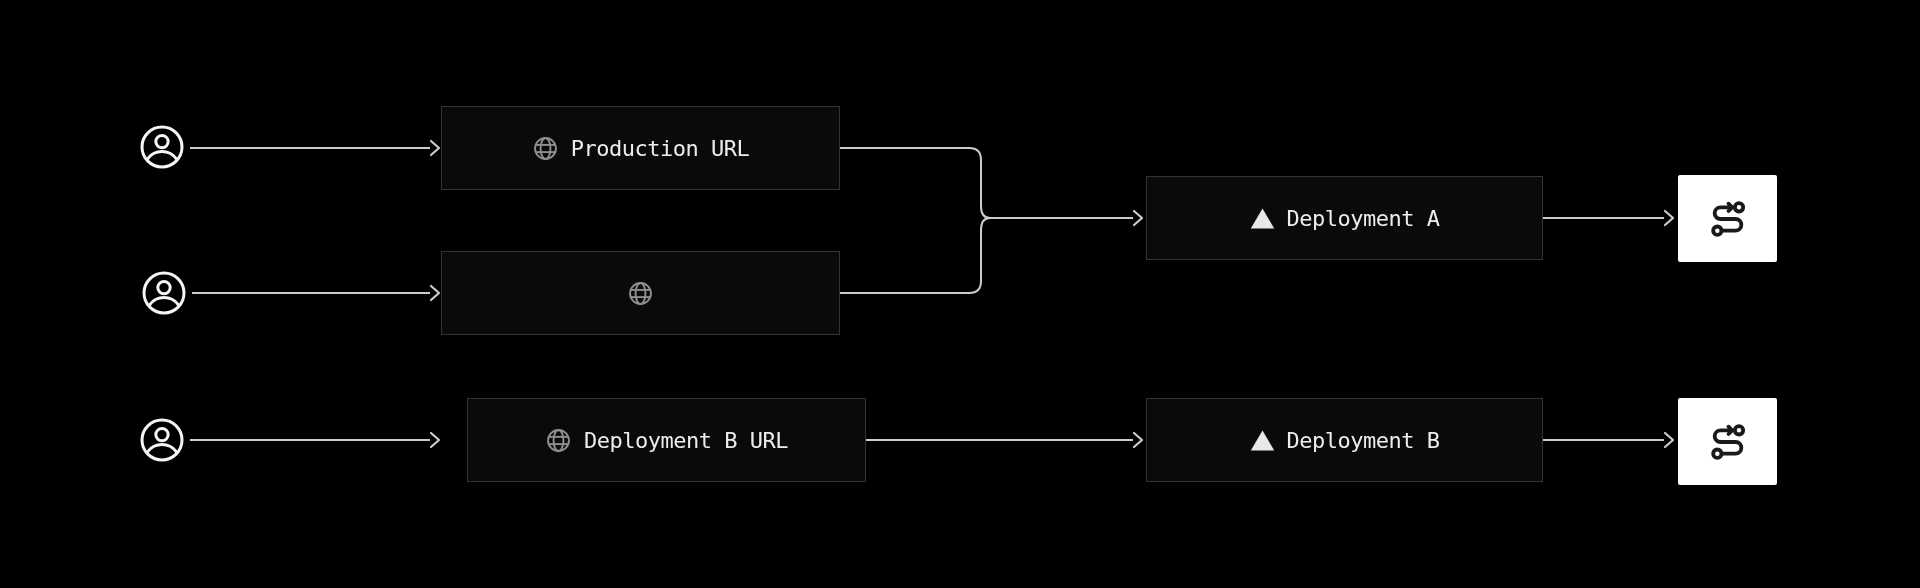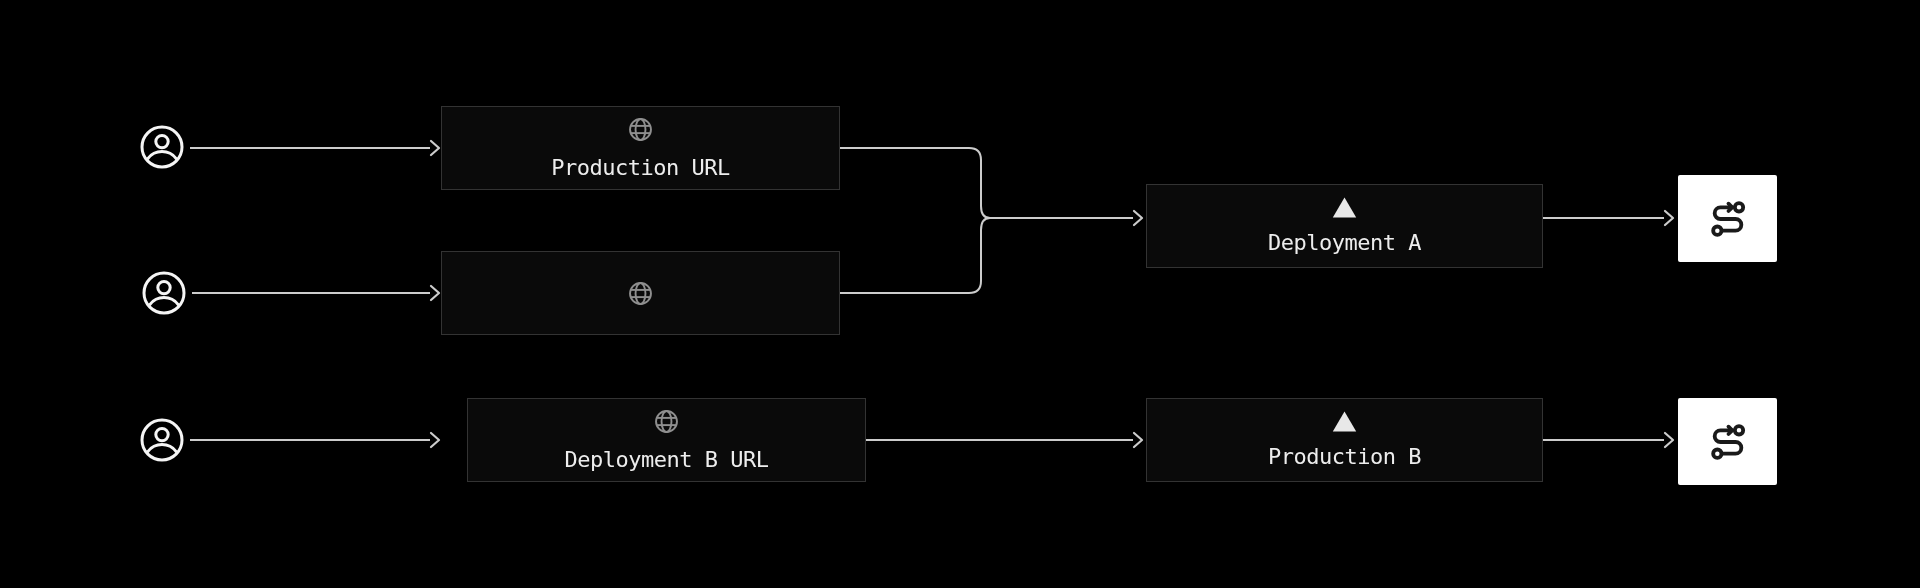--- a/index.html
+++ b/index.html
@@ -19,21 +19,21 @@
   body{background:var(--background);font-family:"DejaVu Sans Mono","Liberation Mono",monospace;}
   .canvas{position:relative;width:1920px;height:588px;background:var(--background);}
   .connectors{position:absolute;left:0;top:0;width:1920px;height:588px;}
   .wire{stroke:var(--connector);stroke-width:2;fill:none;}
   .arrowhead{stroke:var(--connector);stroke-width:2.2;fill:none;stroke-linecap:round;stroke-linejoin:round;}
   .abs{position:absolute;}
   .node{
     display:flex;align-items:center;justify-content:center;gap:12px;
     background:var(--node-background);
     border:1.5px solid var(--node-border);
-    width:399px;height:84px;flex-direction:column;
+    width:399px;height:84px;
   }
   .dep-node{width:397px;}
   .node .label{
     color:var(--label-text);
     font-size:22px;
     letter-spacing:-0.5px;
     white-space:nowrap;
   }
   .user-badge{width:48px;height:48px;display:flex;align-items:center;justify-content:center;}
   .user-badge svg{stroke:var(--user-icon);fill:none;stroke-width:1.5;stroke-linecap:round;stroke-linejoin:round;}
@@ -128,36 +128,36 @@
       <svg width="27" height="27" viewBox="0 0 24 24">
         <circle cx="12" cy="12" r="9.3"></circle>
         <line x1="3.5" y1="8.8" x2="20.5" y2="8.8"></line>
         <line x1="3.5" y1="15.2" x2="20.5" y2="15.2"></line>
         <ellipse cx="12" cy="12" rx="4.4" ry="9.3"></ellipse>
       </svg>
     </span>
     <span class="label">Deployment B URL</span>
   </div>
 
-  <div class="abs node dep-node" style="left:1146px;top:184px">
+  <div class="abs node dep-node" style="left:1146px;top:176px">
     <span class="tri-wrap">
       <svg width="25" height="21" viewBox="0 0 25 21">
         <path d="M12.5 0.5 L24.2 20.5 H0.8 Z"></path>
       </svg>
     </span>
     <span class="label">Deployment A</span>
   </div>
 
   <div class="abs node dep-node" style="left:1146px;top:398px">
     <span class="tri-wrap">
       <svg width="25" height="21" viewBox="0 0 25 21">
         <path d="M12.5 0.5 L24.2 20.5 H0.8 Z"></path>
       </svg>
     </span>
-    <span class="label">Production B</span>
+    <span class="label">Deployment B</span>
   </div>
 
   <div class="abs endpoint" style="left:1678px;top:175px">
     <span>
       <svg width="40" height="40" viewBox="0 0 24 24">
         <circle cx="5.6" cy="19" r="2.5"></circle>
         <circle cx="18.6" cy="5" r="2.5"></circle>
         <path d="M8.3 19h8.2a3.5 3.5 0 0 0 0-7h-9a3.5 3.5 0 0 1 0-7h7"></path>
         <path d="M12.3 2.8 L14.5 5 L12.3 7.2"></path>
       </svg>

